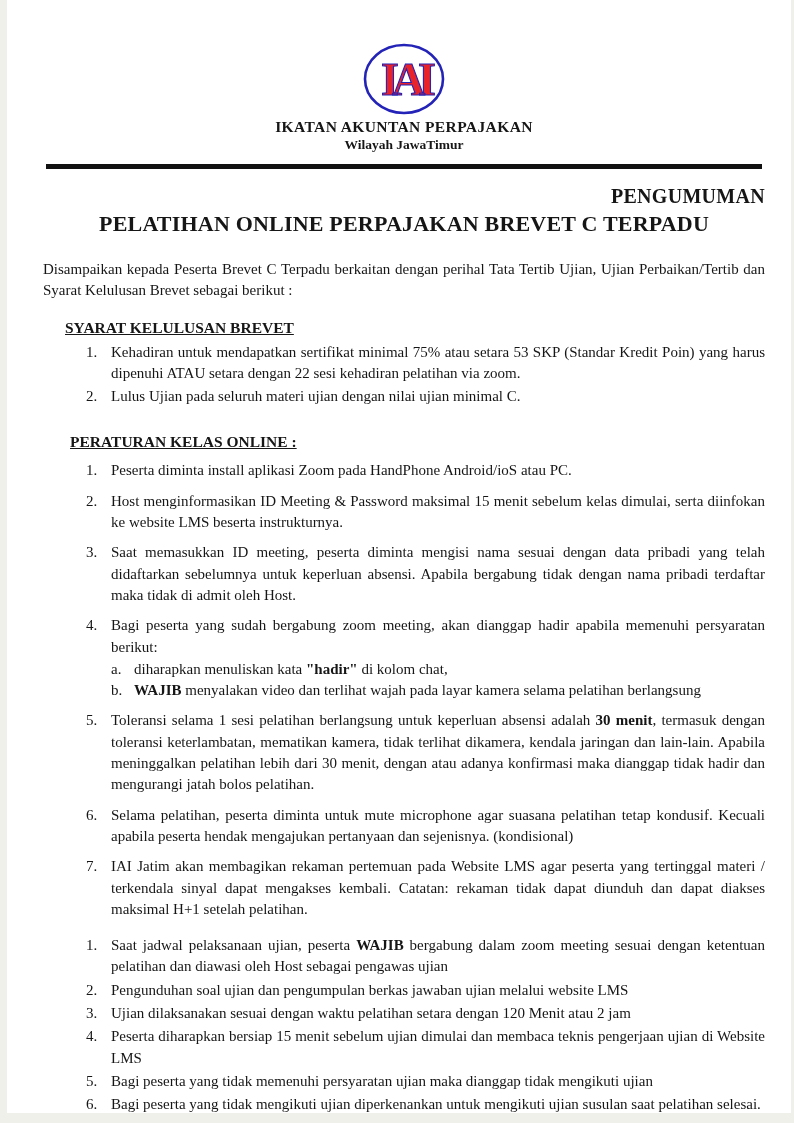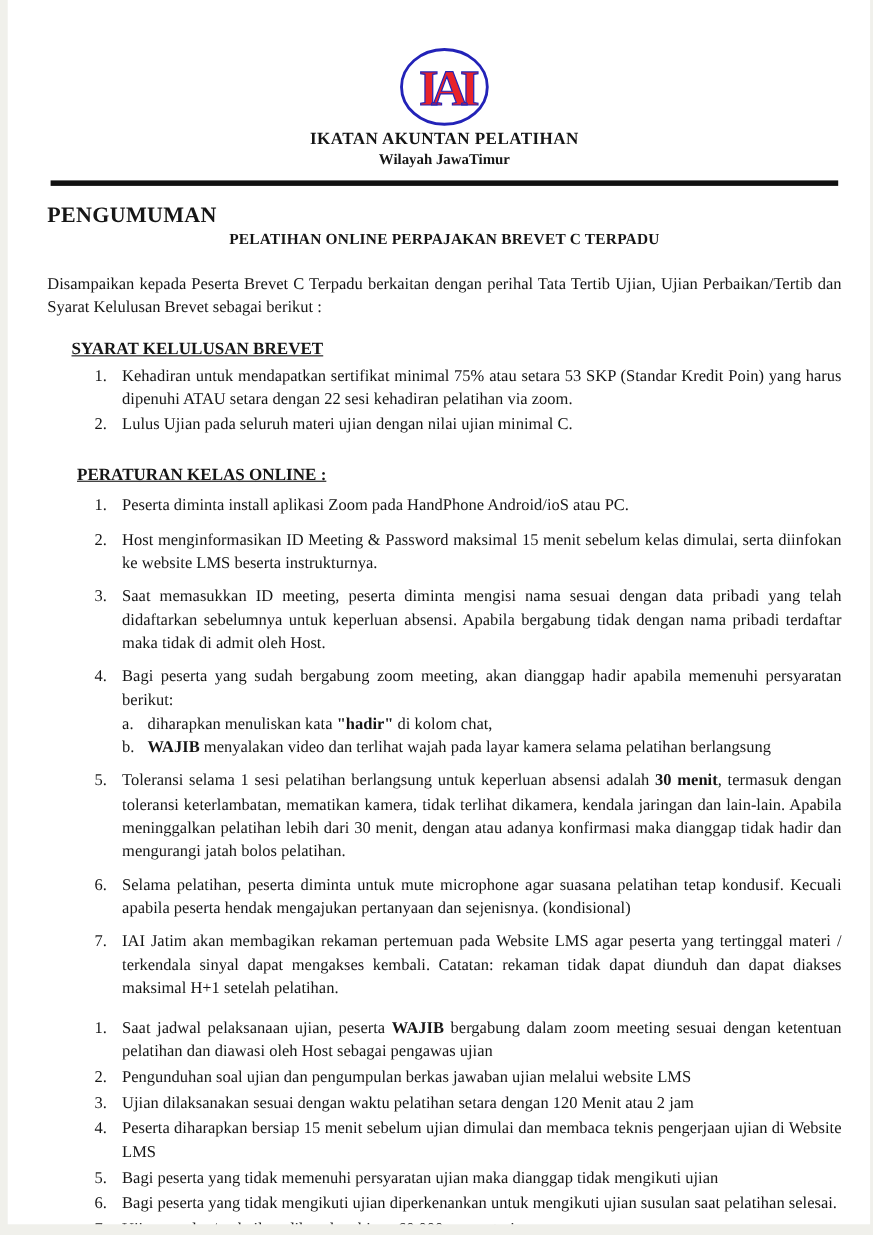--- a/index.html
+++ b/index.html
@@ -18,22 +18,22 @@
   .content{padding:42px 26px 0 36px;}
 
   
   .letterhead{text-align:center;}
   .logo-wrap{display:flex;justify-content:center;}
   .org-name{font-weight:bold;font-size:15.5px;letter-spacing:.4px;margin-top:2px;}
   .org-region{font-weight:bold;font-size:13.5px;margin-top:1px;}
   .head-rule{height:5px;background:var(--rule);margin:11px 3px 0 3px;}
 
   
-  .doc-title{text-align:left;font-weight:bold;font-size:20px;margin-top:16px;letter-spacing:.3px;}
-  .doc-subtitle{text-align:center;font-weight:bold;font-size:14px;margin-top:3px;letter-spacing:.2px;}
+  .doc-title{text-align:right;font-weight:bold;font-size:20px;margin-top:16px;letter-spacing:.3px;}
+  .doc-subtitle{text-align:center;font-weight:bold;font-size:22px;margin-top:3px;letter-spacing:.2px;}
 
   
   .intro{margin-top:22px;font-size:15px;line-height:1.42;text-align:justify;}
 
   
   .sections{margin-top:17px;margin-left:22px;}
   .section{margin-top:0;}
   .section + .section{margin-top:26px;}
   .section:nth-child(3){margin-top:15px;}
   .section-heading{font-weight:bold;font-size:15.5px;text-decoration:underline;margin-bottom:5px;}
@@ -56,21 +56,21 @@
   <div class="page">
     <div class="content">
 
       <div class="letterhead">
         <div class="logo-wrap">
           <svg width="84" height="74" viewBox="0 0 84 74">
             <ellipse cx="42" cy="37" rx="39" ry="34" fill="none" stroke="#2323b8" stroke-width="2.6"></ellipse>
             <text x="43" y="53" text-anchor="middle" font-family="Liberation Serif, DejaVu Serif, serif" font-size="46" font-weight="bold" letter-spacing="-7" fill="#e8232a" stroke="#2323b8" stroke-width="1.1">IAI</text>
           </svg>
         </div>
-        <div class="org-name">IKATAN AKUNTAN PELATIHAN</div>
+        <div class="org-name">IKATAN AKUNTAN PERPAJAKAN</div>
         <div class="org-region">Wilayah JawaTimur</div>
       </div>
 
       <div class="head-rule"></div>
 
       <div class="doc-title">PENGUMUMAN</div>
       <div class="doc-subtitle">PELATIHAN ONLINE PERPAJAKAN BREVET C TERPADU</div>
 
       <p class="intro">Disampaikan kepada Peserta Brevet C Terpadu berkaitan dengan perihal Tata Tertib Ujian, Ujian Perbaikan/Tertib dan Syarat Kelulusan Brevet sebagai berikut :</p>
 

